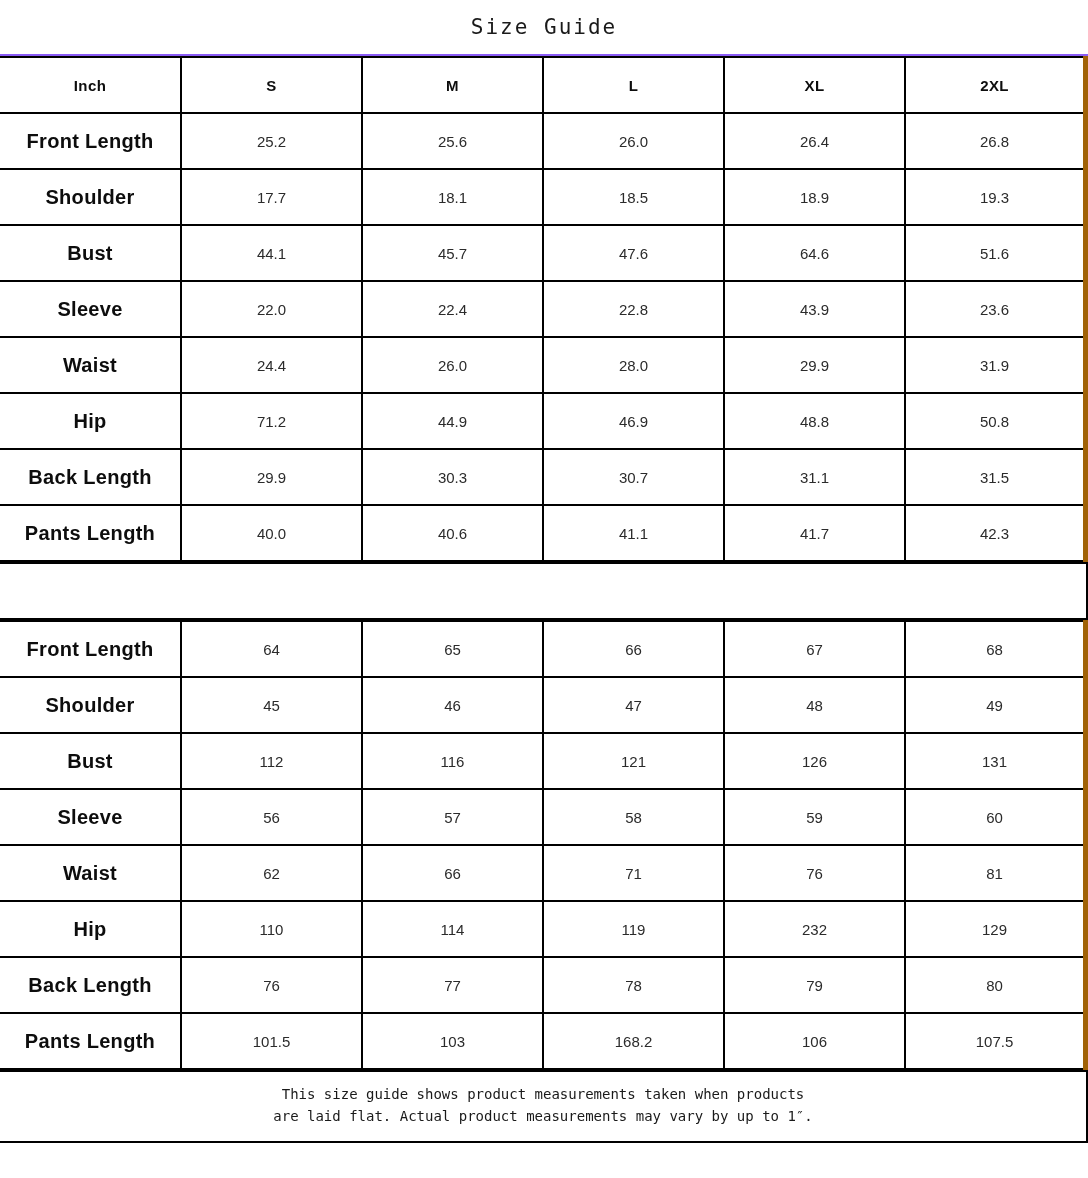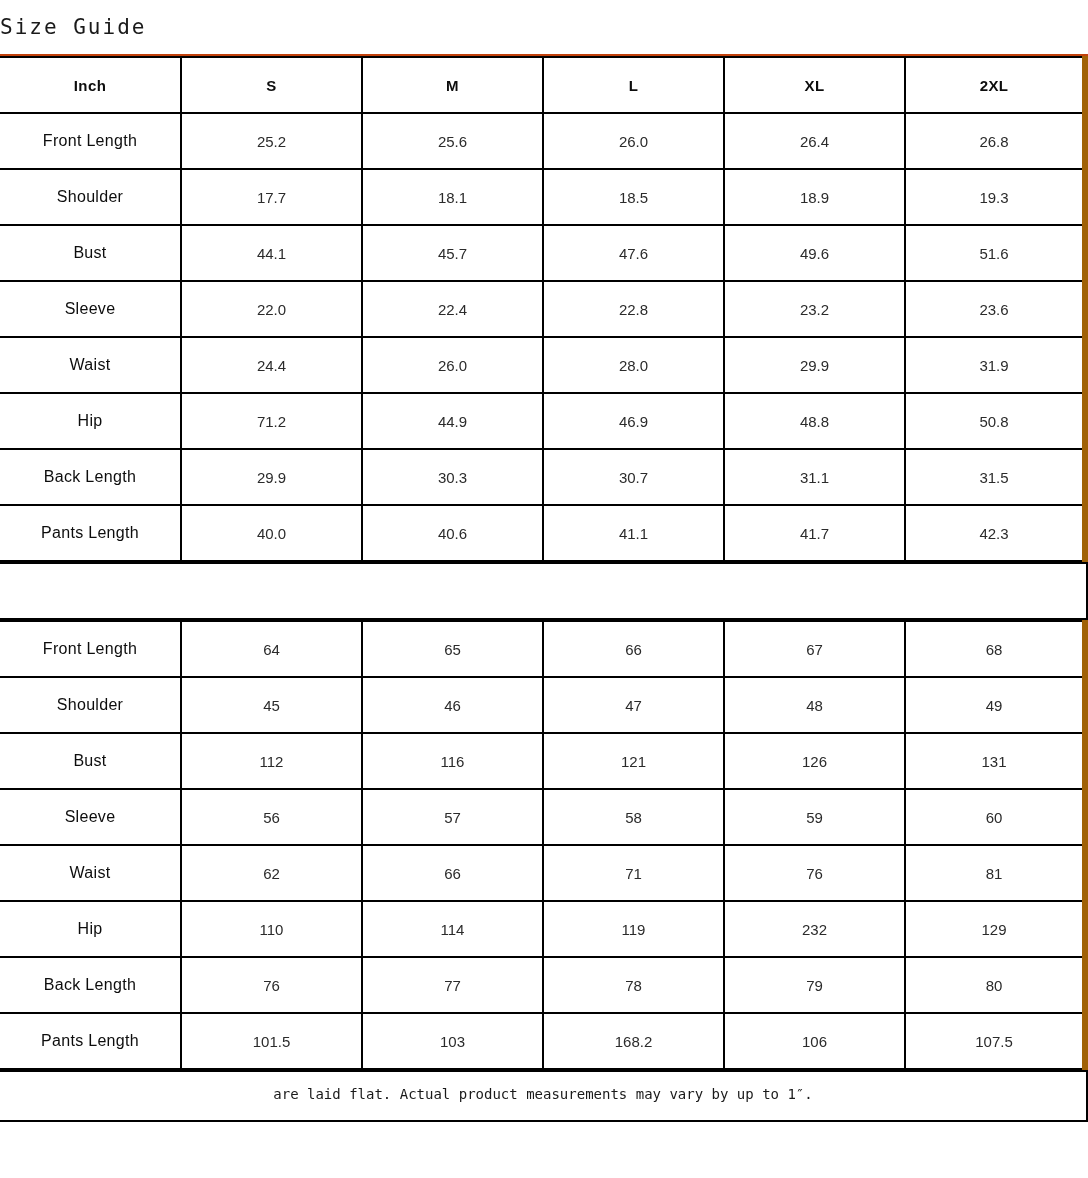--- a/index.html
+++ b/index.html
@@ -20,21 +20,22 @@
     position: relative;
     box-sizing: border-box;
     background: #ffffff;
   }
 
   
   .title-row {
     height: 56px;
     display: flex;
     align-items: center;
-    border-bottom: 2px solid #c2410c;
+    justify-content: center;
+    border-bottom: 2px solid #8b5cf6;
     box-sizing: border-box;
   }
   .title-text {
     font-family: "DejaVu Sans Mono", "Liberation Mono", monospace;
     font-size: 21px;
     letter-spacing: 2px;
     color: #1a1a1a;
     font-weight: 400;
   }
 
@@ -52,35 +53,35 @@
     border-top: 2px solid #000000;
     border-bottom: 2px solid #000000;
     border-right: 2px solid #000000;
     border-left: none;
     text-align: center;
     vertical-align: middle;
     box-sizing: border-box;
     background: #ffffff;
   }
   table.size-table td:last-child {
-    border-right: 8px solid #a16207;
+    border-right: 6px solid #a16207;
   }
   table.size-table tr td:first-child {
     border-left: none;
   }
 
   .hdr-cell {
     font-weight: bold;
     font-size: 15px;
     letter-spacing: 0.4px;
     color: #0d0d0d;
   }
   .row-label {
-    font-weight: normal;
-    font-size: 16px;
+    font-weight: bold;
+    font-size: 20px;
     letter-spacing: 0.3px;
     color: #0d0d0d;
   }
   .val-cell {
     font-weight: 400;
     font-size: 15px;
     color: #2b2b2b;
   }
 
   
@@ -154,29 +155,29 @@
         <td class="val-cell">18.1</td>
         <td class="val-cell">18.5</td>
         <td class="val-cell">18.9</td>
         <td class="val-cell">19.3</td>
       </tr>
       <tr>
         <td class="row-label">Bust</td>
         <td class="val-cell">44.1</td>
         <td class="val-cell">45.7</td>
         <td class="val-cell">47.6</td>
-        <td class="val-cell">49.6</td>
+        <td class="val-cell">64.6</td>
         <td class="val-cell">51.6</td>
       </tr>
       <tr>
         <td class="row-label">Sleeve</td>
         <td class="val-cell">22.0</td>
         <td class="val-cell">22.4</td>
         <td class="val-cell">22.8</td>
-        <td class="val-cell">23.2</td>
+        <td class="val-cell">43.9</td>
         <td class="val-cell">23.6</td>
       </tr>
       <tr>
         <td class="row-label">Waist</td>
         <td class="val-cell">24.4</td>
         <td class="val-cell">26.0</td>
         <td class="val-cell">28.0</td>
         <td class="val-cell">29.9</td>
         <td class="val-cell">31.9</td>
       </tr>
@@ -280,16 +281,17 @@
         <td class="val-cell">101.5</td>
         <td class="val-cell">103</td>
         <td class="val-cell">168.2</td>
         <td class="val-cell">106</td>
         <td class="val-cell">107.5</td>
       </tr>
     </tbody>
   </table>
 
   <div class="footer-note">
+    <span class="fl">This size guide shows product measurements taken when products</span>
     <span class="fl">are laid flat. Actual product measurements may vary by up to 1″.</span>
   </div>
 
 </div>
 
 </body></html>

